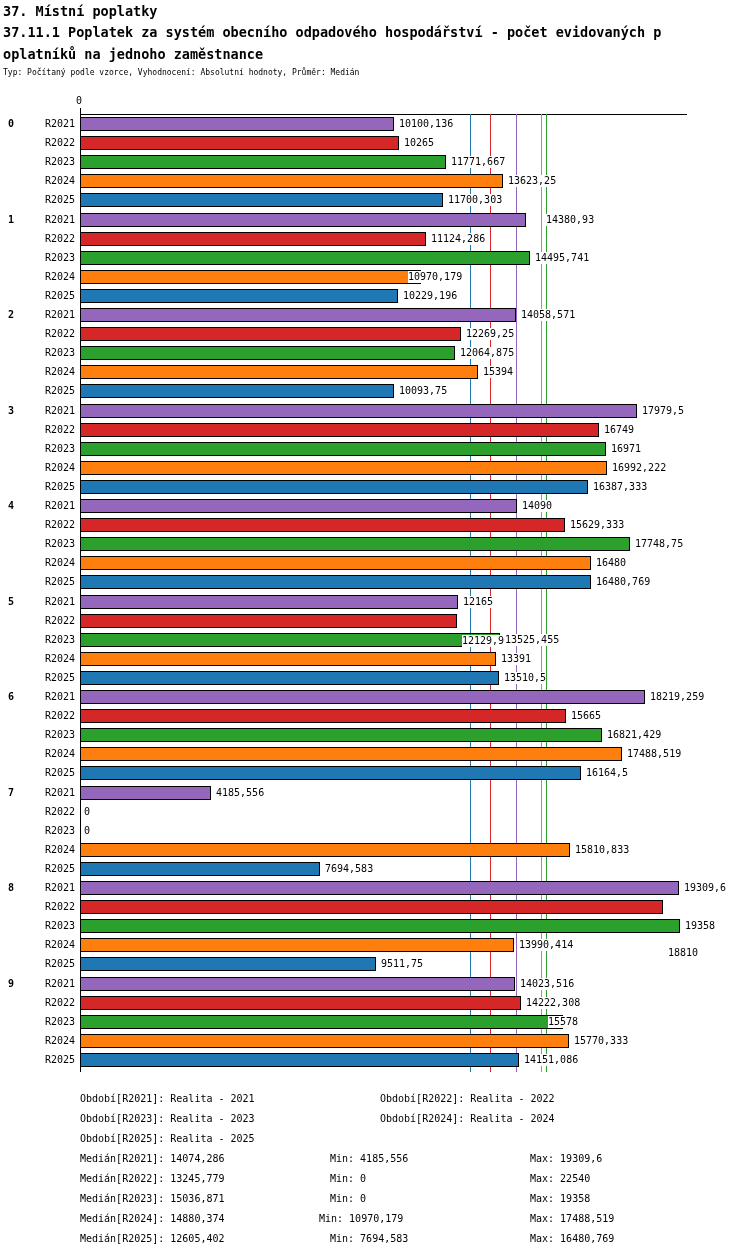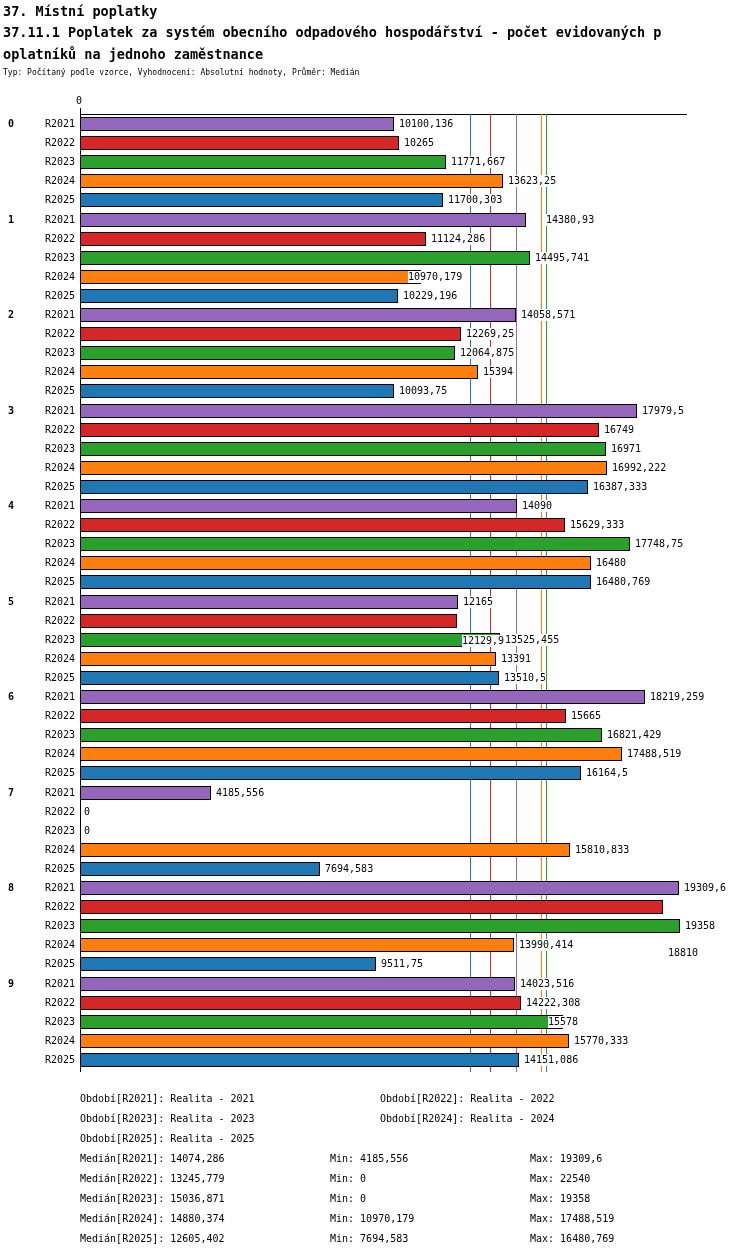--- a/index.html
+++ b/index.html
@@ -208,18 +208,18 @@
     <div class="legend-item" style="left: 80px; top: 1152px;">Medián[R2021]: 14074,286</div>
     <div class="legend-item" style="left: 330px; top: 1152px;">Min: 4185,556</div>
     <div class="legend-item" style="left: 530px; top: 1152px;">Max: 19309,6</div>
     <div class="legend-item" style="left: 80px; top: 1172px;">Medián[R2022]: 13245,779</div>
     <div class="legend-item" style="left: 330px; top: 1172px;">Min: 0</div>
     <div class="legend-item" style="left: 530px; top: 1172px;">Max: 22540</div>
     <div class="legend-item" style="left: 80px; top: 1192px;">Medián[R2023]: 15036,871</div>
     <div class="legend-item" style="left: 330px; top: 1192px;">Min: 0</div>
     <div class="legend-item" style="left: 530px; top: 1192px;">Max: 19358</div>
     <div class="legend-item" style="left: 80px; top: 1212px;">Medián[R2024]: 14880,374</div>
-    <div class="legend-item" style="left: 330px; top: 1212px;">Min: 10970,179</div>
+    <div class="legend-item" style="left: 319px; top: 1212px;">Min: 10970,179</div>
     <div class="legend-item" style="left: 530px; top: 1212px;">Max: 17488,519</div>
     <div class="legend-item" style="left: 80px; top: 1232px;">Medián[R2025]: 12605,402</div>
     <div class="legend-item" style="left: 330px; top: 1232px;">Min: 7694,583</div>
     <div class="legend-item" style="left: 530px; top: 1232px;">Max: 16480,769</div>
   </div>
 
 </body></html>

